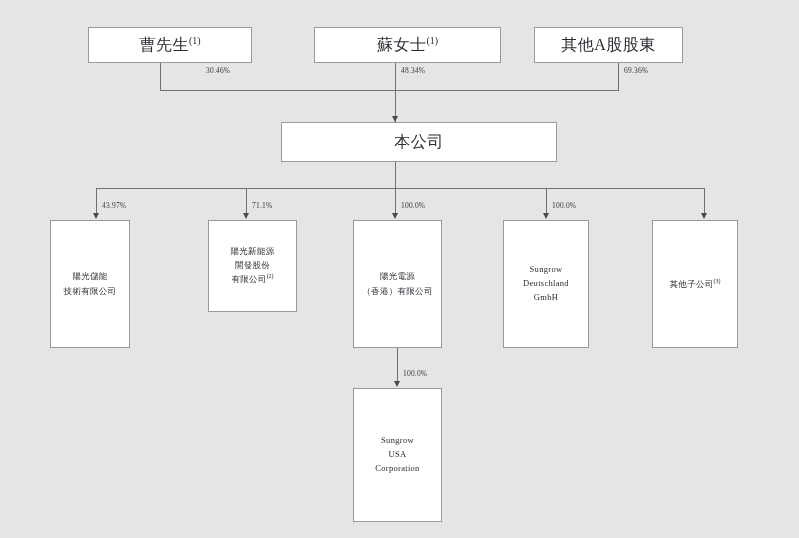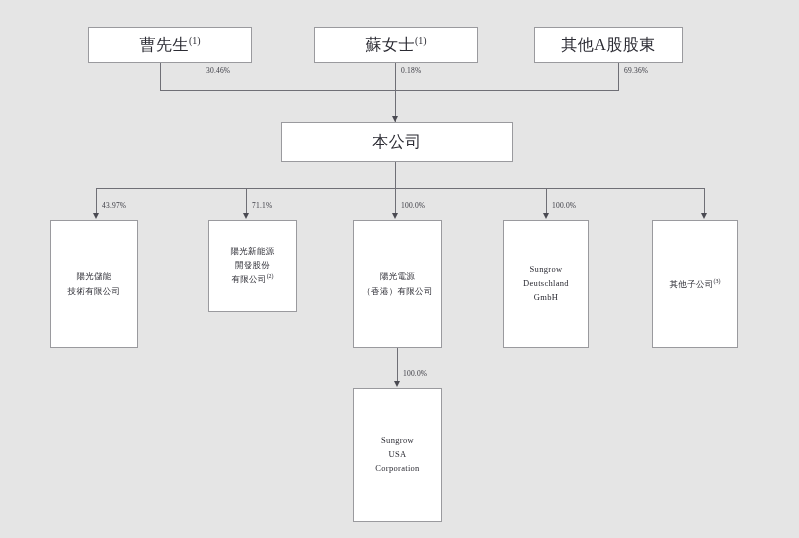--- a/index.html
+++ b/index.html
@@ -84,41 +84,41 @@
 </style>
 </head>
 <body>
 
 <div id="chart-root">
 
   <div class="node tier1" style="left:88px; top:27px; width:164px; height:36px;">
     <span class="node-label"><span>曹先生</span><span class="sup">(1)</span></span>
   </div>
 
-  <div class="node tier1" style="left:314px; top:27px; width:164px; height:36px;">
+  <div class="node tier1" style="left:314px; top:27px; width:187px; height:36px;">
     <span class="node-label"><span>蘇女士</span><span class="sup">(1)</span></span>
   </div>
 
   <div class="node tier1" style="left:534px; top:27px; width:149px; height:36px;">
     <span class="node-label"><span>其他A股股東</span><span class="sup"></span></span>
   </div>
 
   <div class="line-v" style="left:160px; top:63px; height:27px;"></div>
   <div class="line-v" style="left:395px; top:63px; height:59px;"></div>
   <div class="line-v" style="left:618px; top:63px; height:27px;"></div>
 
   <div class="line-h" style="left:160px; top:90px; width:459px;"></div>
 
   <div class="arrow" style="left:391.5px; top:116px;"></div>
 
   <div class="pct" style="left:166px; top:66px;margin-left:40px;">30.46%</div>
-  <div class="pct" style="left:401px; top:66px;">0.18%</div>
+  <div class="pct" style="left:401px; top:66px;">48.34%</div>
   <div class="pct" style="left:624px; top:66px;">69.36%</div>
 
-  <div class="node tier2" style="left:281px; top:122px; width:232px; height:40px;">
+  <div class="node tier2" style="left:281px; top:122px; width:276px; height:40px;">
     <span class="node-label"><span>本公司</span><span class="sup"></span></span>
   </div>
 
   <div class="line-v" style="left:395px; top:162px; height:26px;"></div>
 
   <div class="line-h" style="left:96px; top:188px; width:608px;"></div>
 
   <div class="line-v" style="left:96px; top:188px; height:26px;"></div>
   <div class="line-v" style="left:246px; top:188px; height:26px;"></div>
   <div class="line-v" style="left:395px; top:188px; height:26px;"></div>
@@ -130,21 +130,21 @@
   <div class="arrow" style="left:391.5px; top:213px;"></div>
   <div class="arrow" style="left:542.5px; top:213px;"></div>
   <div class="arrow" style="left:700.5px; top:213px;"></div>
 
   <div class="pct" style="left:102px; top:201px;">43.97%</div>
   <div class="pct" style="left:252px; top:201px;">71.1%</div>
   <div class="pct" style="left:401px; top:201px;">100.0%</div>
   <div class="pct" style="left:552px; top:201px;">100.0%</div>
   <div class="pct" style="left:710px; top:201px;"></div>
 
-  <div class="node tier3" style="left:50px; top:220px; width:88px; height:128px;">
+  <div class="node tier3" style="left:50px; top:220px; width:80px; height:128px;">
     <span class="node-label"><span>陽光儲能
 技術有限公司</span><span class="sup"></span></span>
   </div>
 
   <div class="node tier3" style="left:208px; top:220px; width:89px; height:92px;">
     <span class="node-label"><span>陽光新能源
 開發股份
 有限公司</span><span class="sup">(2)</span></span>
   </div>
 

